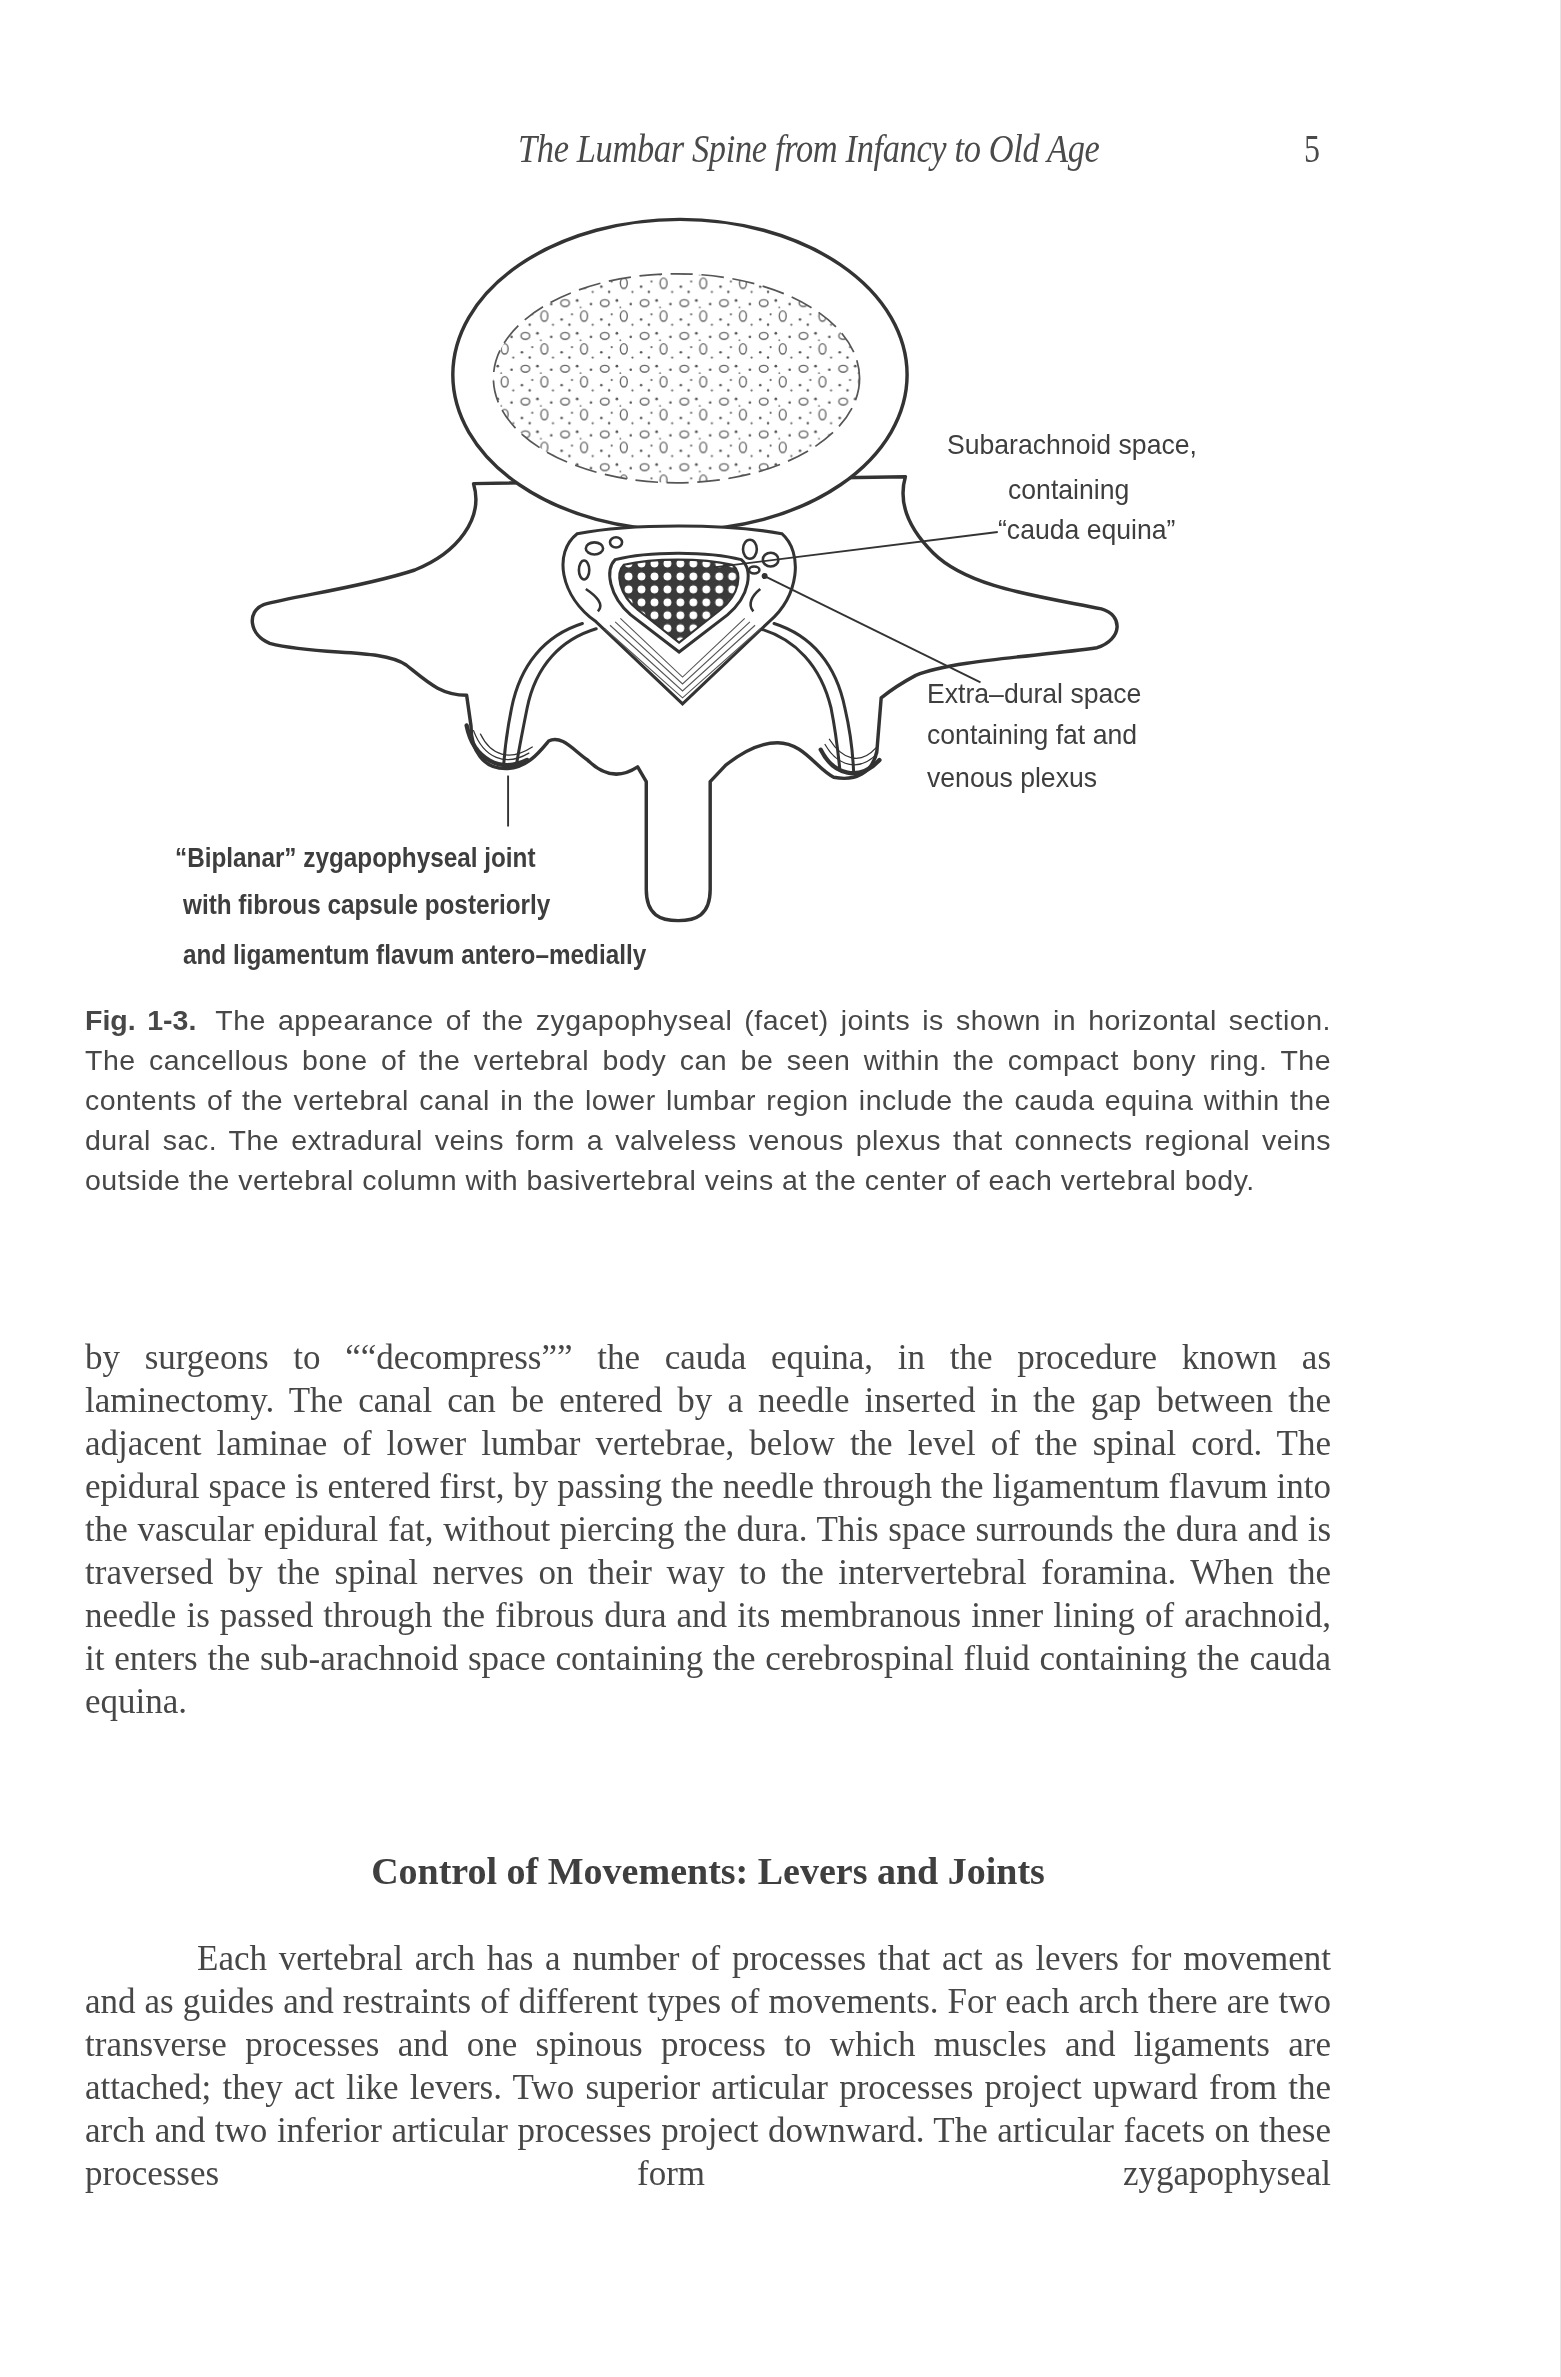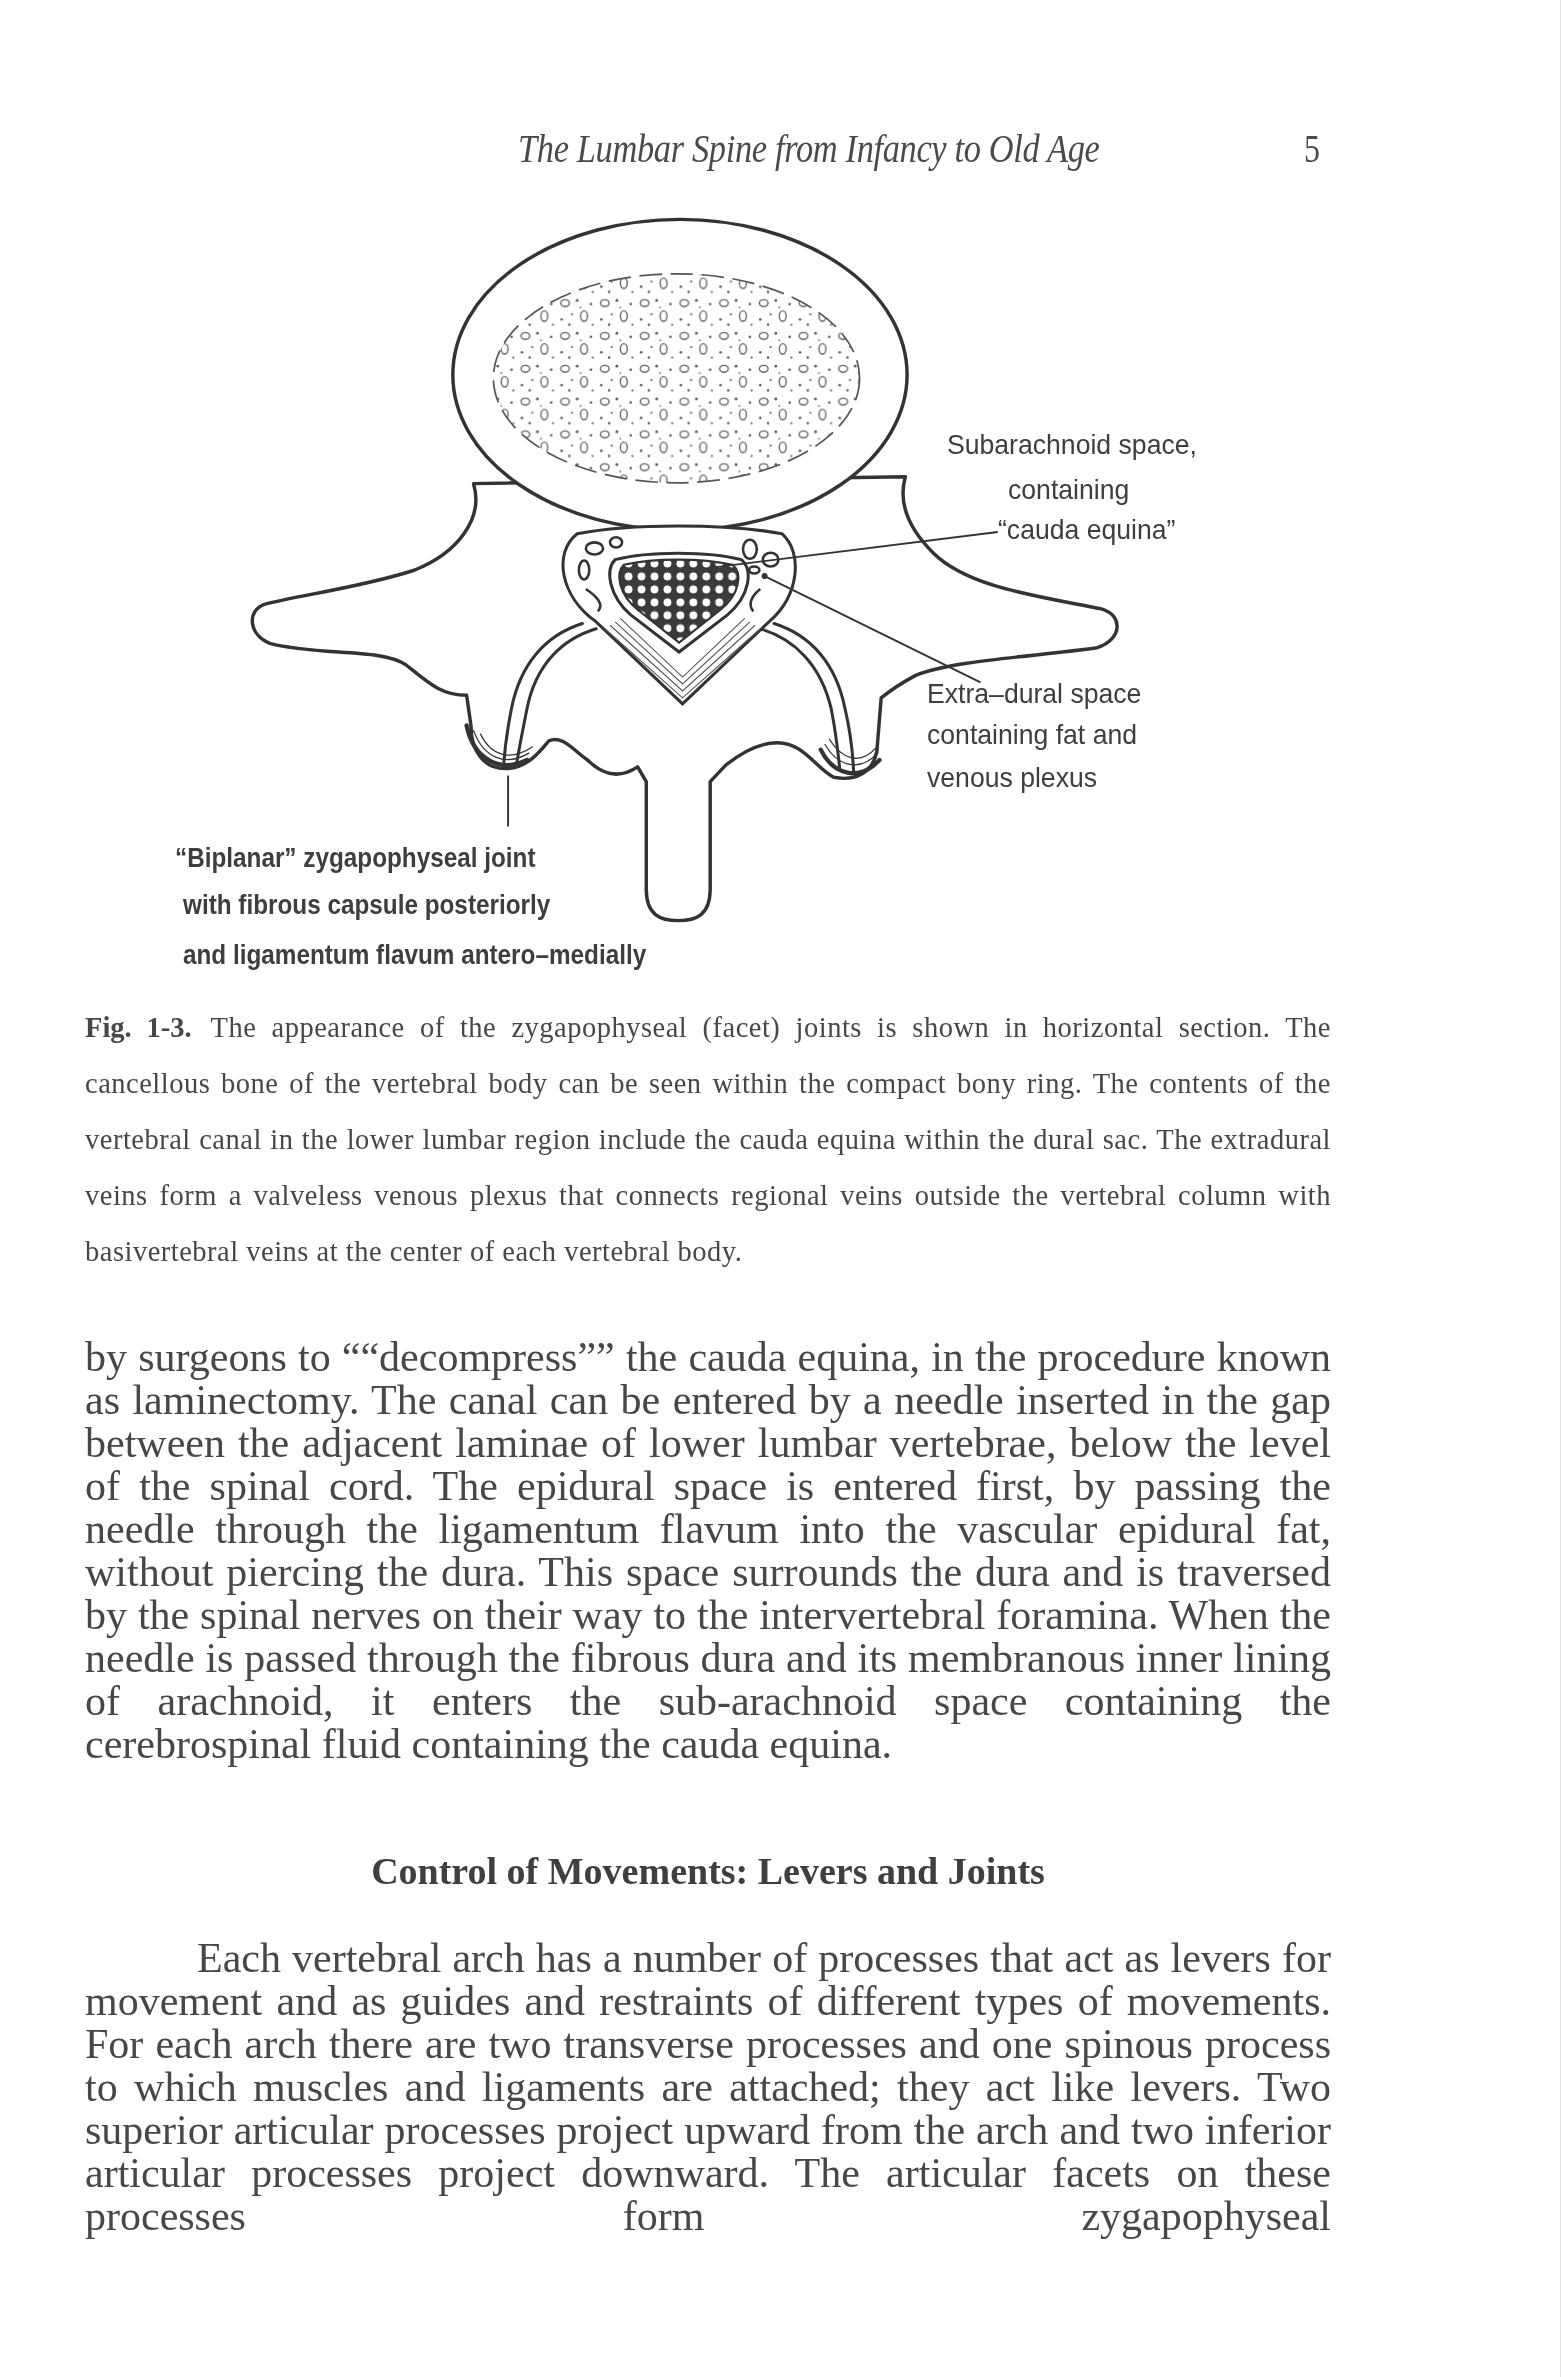--- a/index.html
+++ b/index.html
@@ -23,28 +23,28 @@
 
   .label {
     position: absolute; font-family: "Liberation Sans", "DejaVu Sans", sans-serif;
     color: #3e3e3e; white-space: nowrap; transform-origin: left top;
   }
   .label.right { font-size: 28px; line-height: 35px; transform: scaleX(0.95); }
   .label.left { font-size: 27px; line-height: 35px; font-weight: bold; transform: scaleX(0.9); }
 
   .caption {
     position: absolute; left: 85px; top: 1000px; width: 1246px;
-    font-family: Liberation Serif, serif; font-size: 28.5px; line-height: 56px;
+    font-family: Liberation Sans, sans-serif; font-size: 28.5px; line-height: 40px;
     color: #474747; text-align: justify; text-align-last: left; letter-spacing: 0.5px;
   }
   .caption .fig-label { font-weight: bold; margin-right: 19px; letter-spacing: 0; }
 
   .body-text {
     position: absolute; left: 85px; width: 1246px;
-    font-family: "Liberation Serif", "DejaVu Serif", serif; font-size: 42px; line-height: 43px;
+    font-family: "Liberation Serif", "DejaVu Serif", serif; font-size: 35px; line-height: 43px;
     color: #474747; text-align: justify; text-align-last: justify;
   }
   .body-text.p1 { top: 1336px; }
   .body-text.p2 { top: 1937px; text-indent: 112px; }
 
   .section-heading {
     position: absolute; left: 85px; top: 1835px; width: 1246px; text-align: center;
     font-family: "Liberation Serif", "DejaVu Serif", serif; font-weight: bold;
     font-size: 38px; line-height: 48px; color: #3f3f3f; margin-top: 12px;
   }

